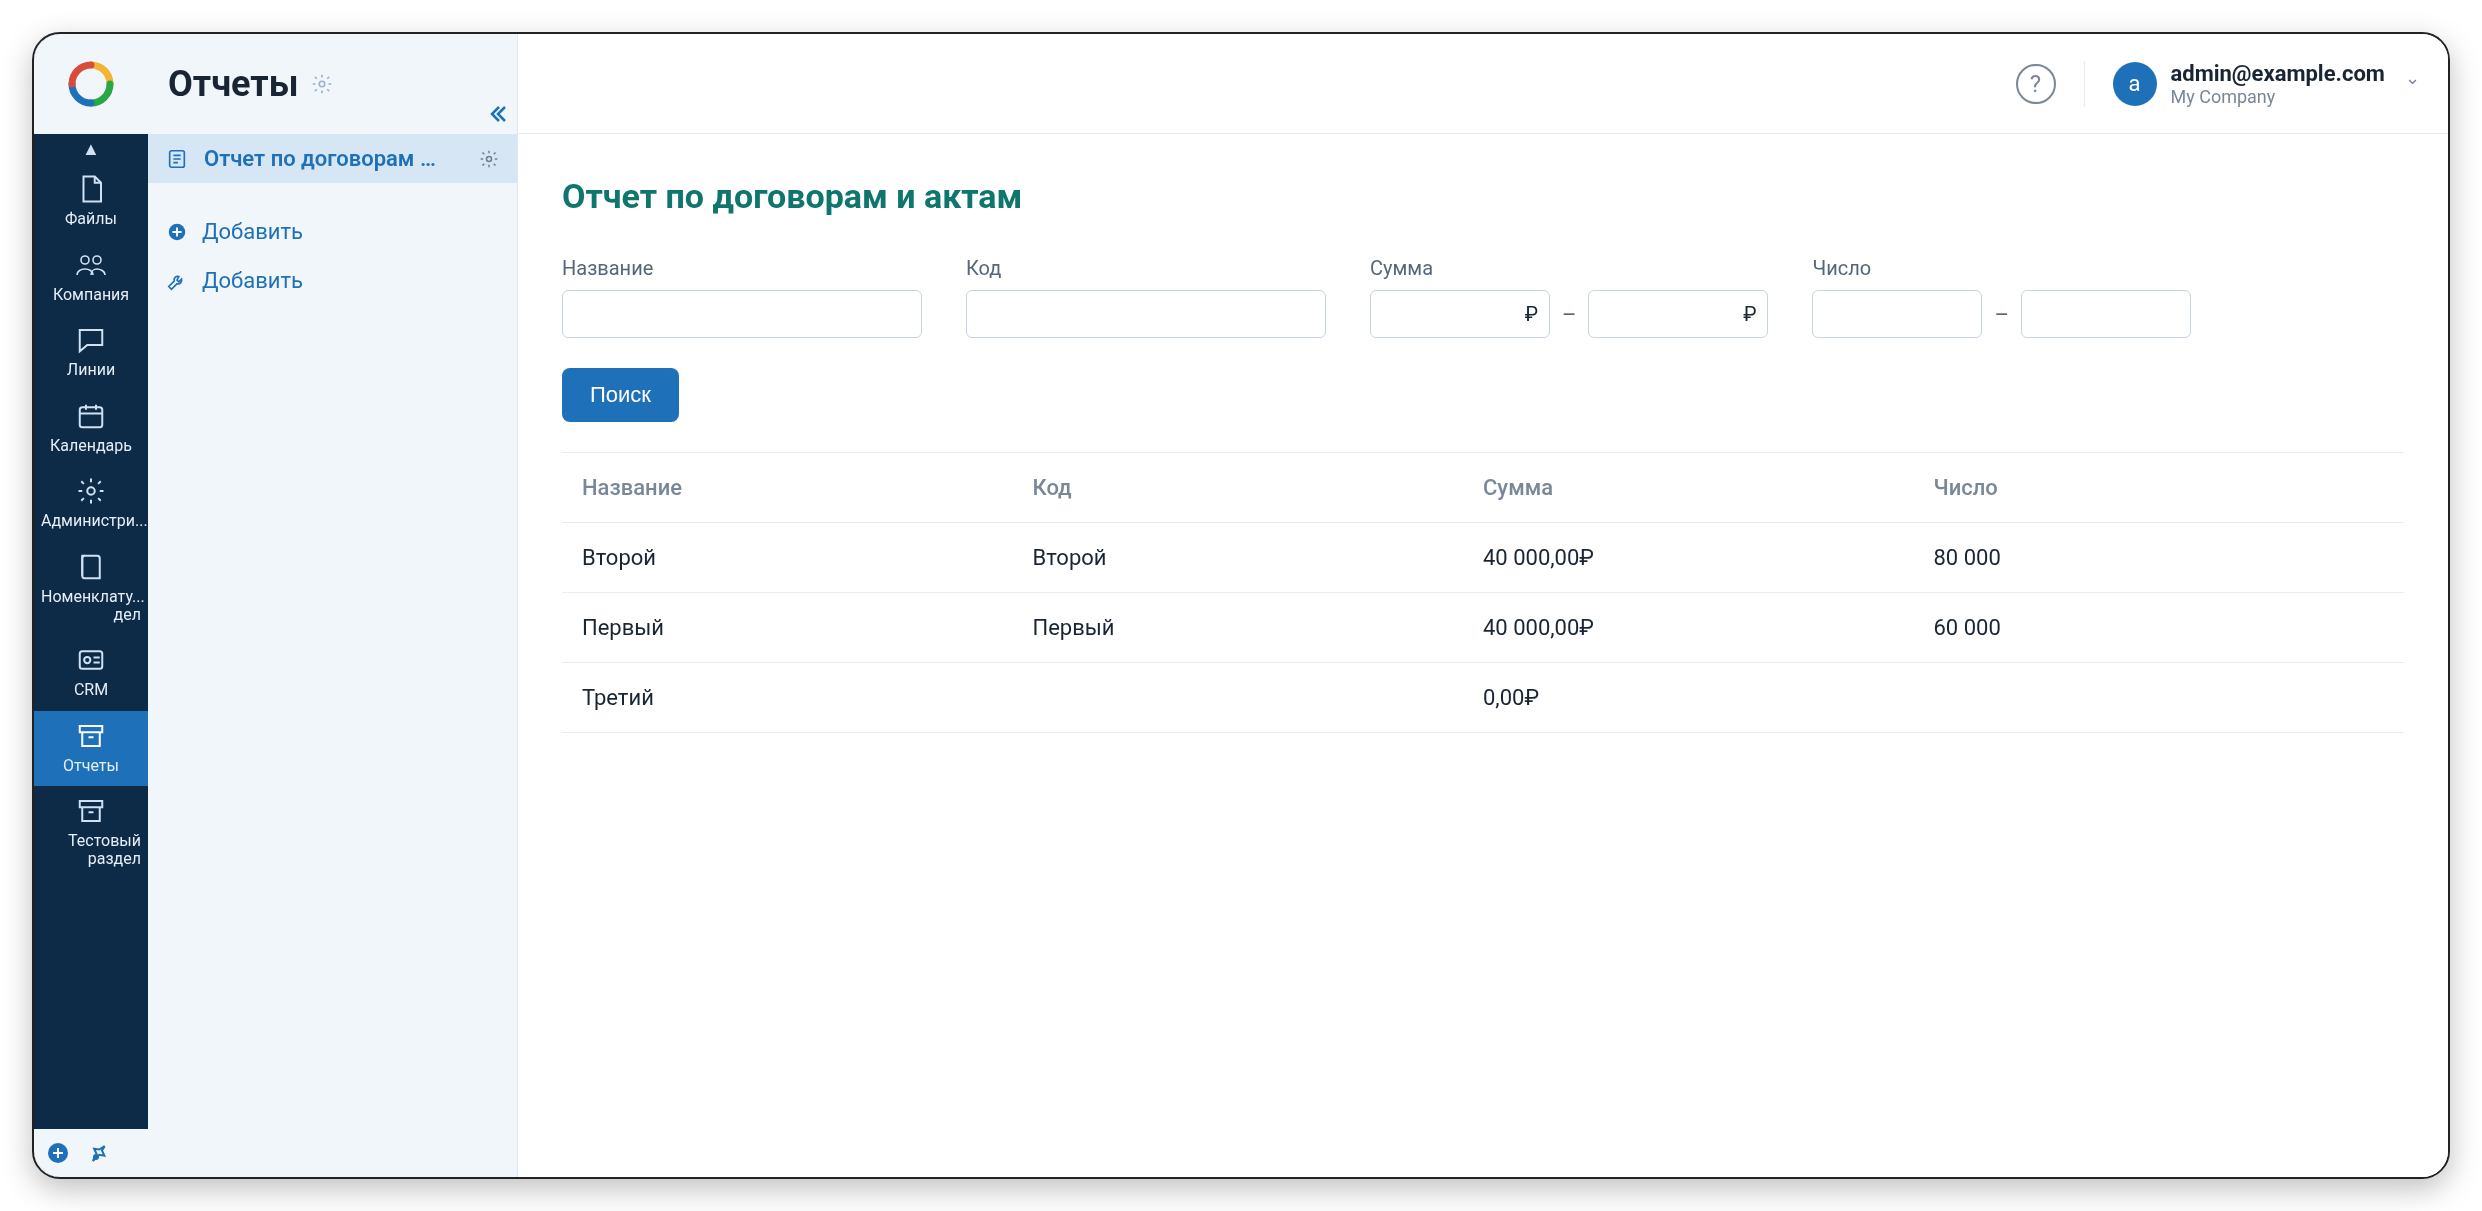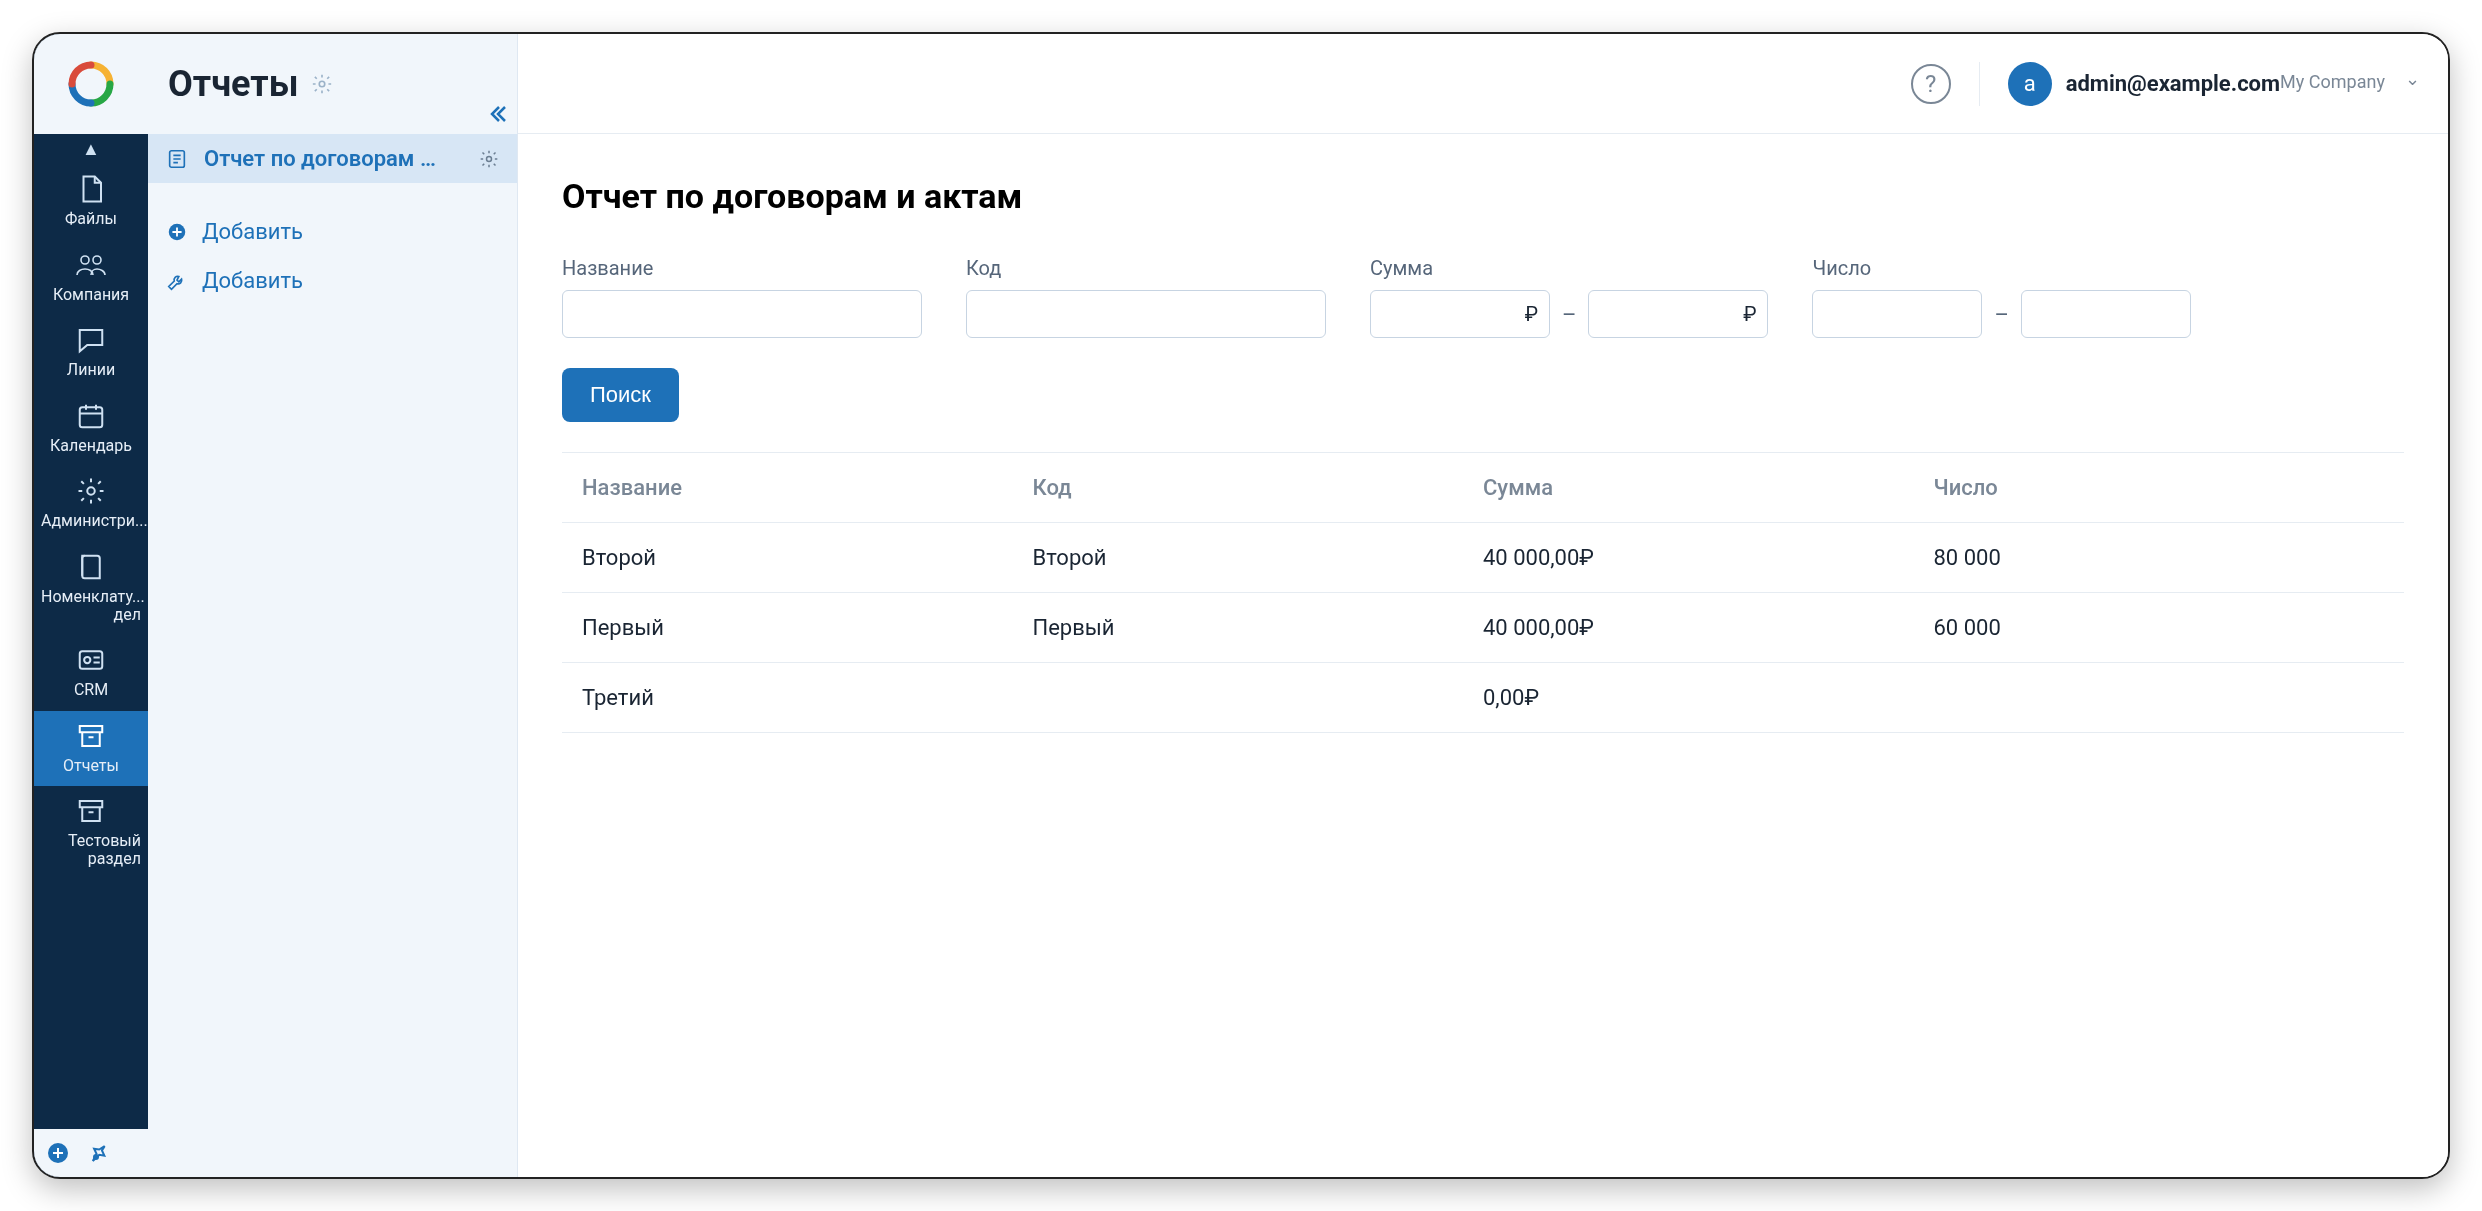--- a/index.html
+++ b/index.html
@@ -141,26 +141,26 @@
   display:flex; align-items:center; justify-content:center;
   color:#7a8796; font-size:24px; cursor:pointer;
 }
 .user-block { display:flex; align-items:center; gap:14px; border-left:1px solid #e6ecf2; padding-left:28px; height:100%; }
 .avatar {
   width:44px; height:44px; border-radius:50%;
   background:#1e71b8; color:#fff;
   display:flex; align-items:center; justify-content:center;
   font-size:22px;
 }
-.user-txt { display:flex; }
+.user-txt { display:flex; flex-direction:column; }
 .user-txt .email { font-size:22px; font-weight:700; color:#1a2533;}
 .user-txt .org { font-size:18px; color:#7a8796;}
 .user-caret { color:#7a8796; font-size:18px; margin-left:6px; align-self:flex-start; margin-top:6px;}
 .content { padding:42px 44px; }
-.content h2 { font-size:34px; font-weight:700; color:#000000; margin-bottom:40px; }
+.content h2 { font-size:34px; font-weight:700; color:#0f766e; margin-bottom:40px; }
 .filters { display:flex; gap:44px; align-items:flex-end; }
 .field { display:flex; flex-direction:column; gap:10px; }
 .field label { font-size:20px; color:#56667a; }
 .tinput {
   height:48px;
   border:1px solid #c7d4e2;
   border-radius:6px;
   background:#fff;
   padding:0 12px;
   font-size:20px;

